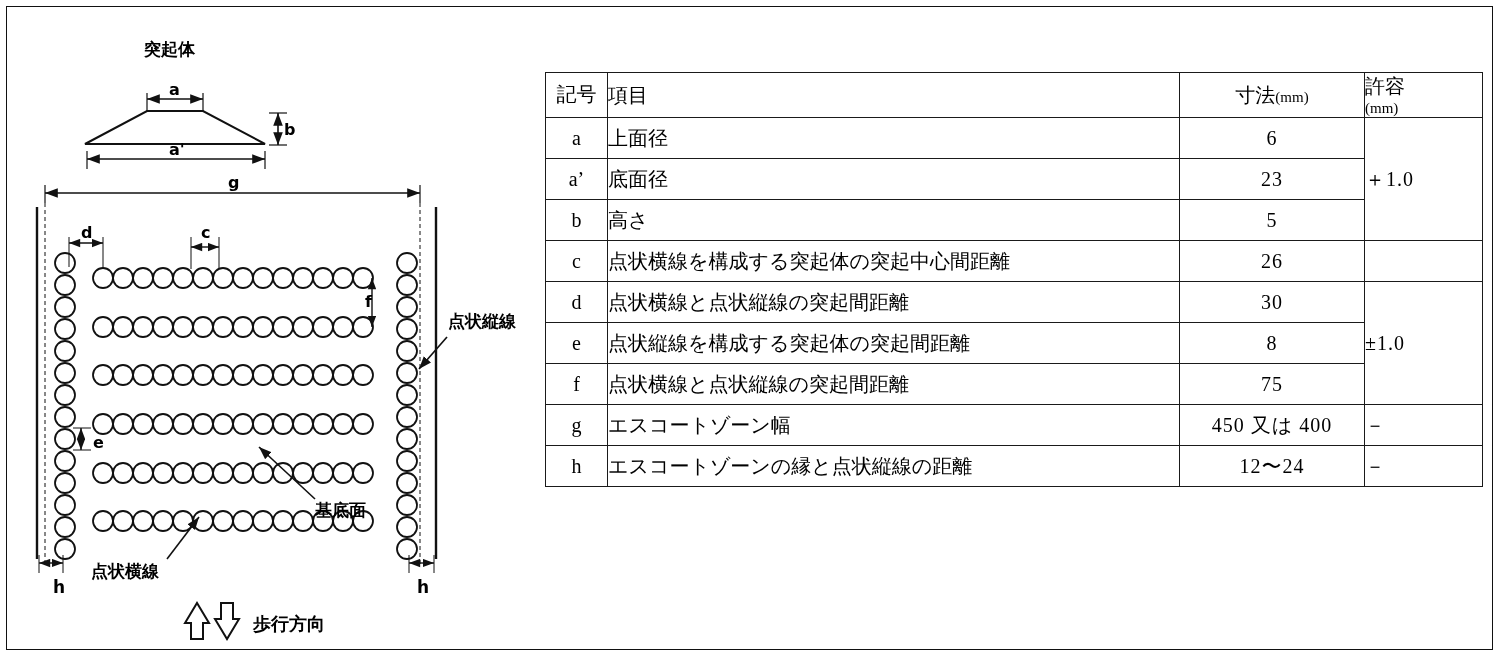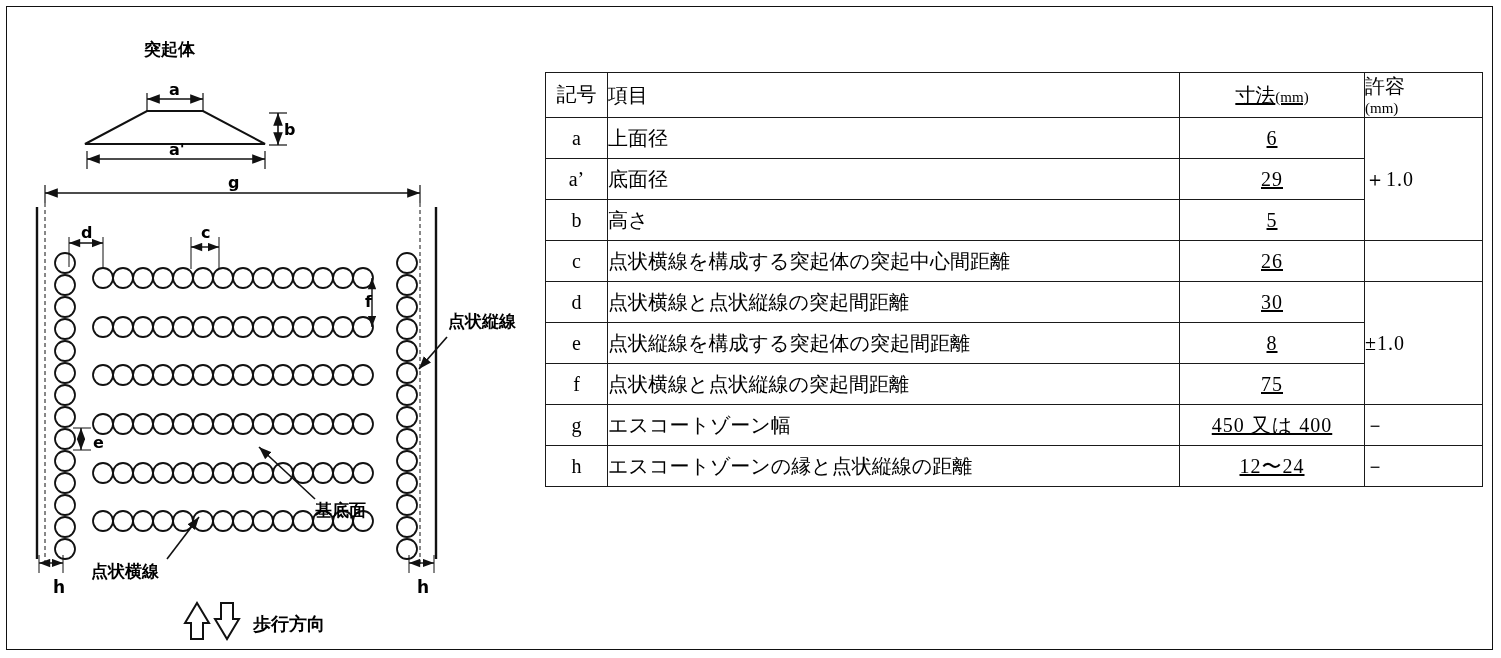--- a/index.html
+++ b/index.html
@@ -28,21 +28,21 @@
   }
   table.spec td{
     border:1px solid #1a1a1a;
     padding:0;
     height:40px;
     vertical-align:middle;
     font-size:20px;
   }
   td.sym{width:62px;text-align:center;font-size:21px;}
   td.item{padding-left:14px;font-size:21px;}
-  td.dim{width:185px;text-align:center;font-size:21px;text-decoration:underline;}
+  td.dim{width:185px;text-align:center;font-size:21px;}
   td.tol{width:118px;text-align:left;font-size:21px;}
   .hdr{height:78px;text-align:left;font-size:22px;}
   .hdr-sym{line-height:1.18;}
   .small{font-size:15px;}
   .jp{font-family:"DejaVu Sans", sans-serif;}
   .num{font-family:"Liberation Serif", serif;letter-spacing:1px;}
 </style>
 </head>
 <body>
 
@@ -301,21 +301,21 @@
 
         <tr>
           <td class="sym">a</td>
           <td class="item jp">上面径</td>
           <td class="dim num">6</td>
           <td class="tol num" rowspan="3">＋1.0</td>
         </tr>
         <tr>
           <td class="sym">a’</td>
           <td class="item jp">底面径</td>
-          <td class="dim num">29</td>
+          <td class="dim num">23</td>
         </tr>
         <tr>
           <td class="sym">b</td>
           <td class="item jp">高さ</td>
           <td class="dim num">5</td>
         </tr>
 
         <tr>
           <td class="sym">c</td>
           <td class="item jp">点状横線を構成する突起体の突起中心間距離</td>

